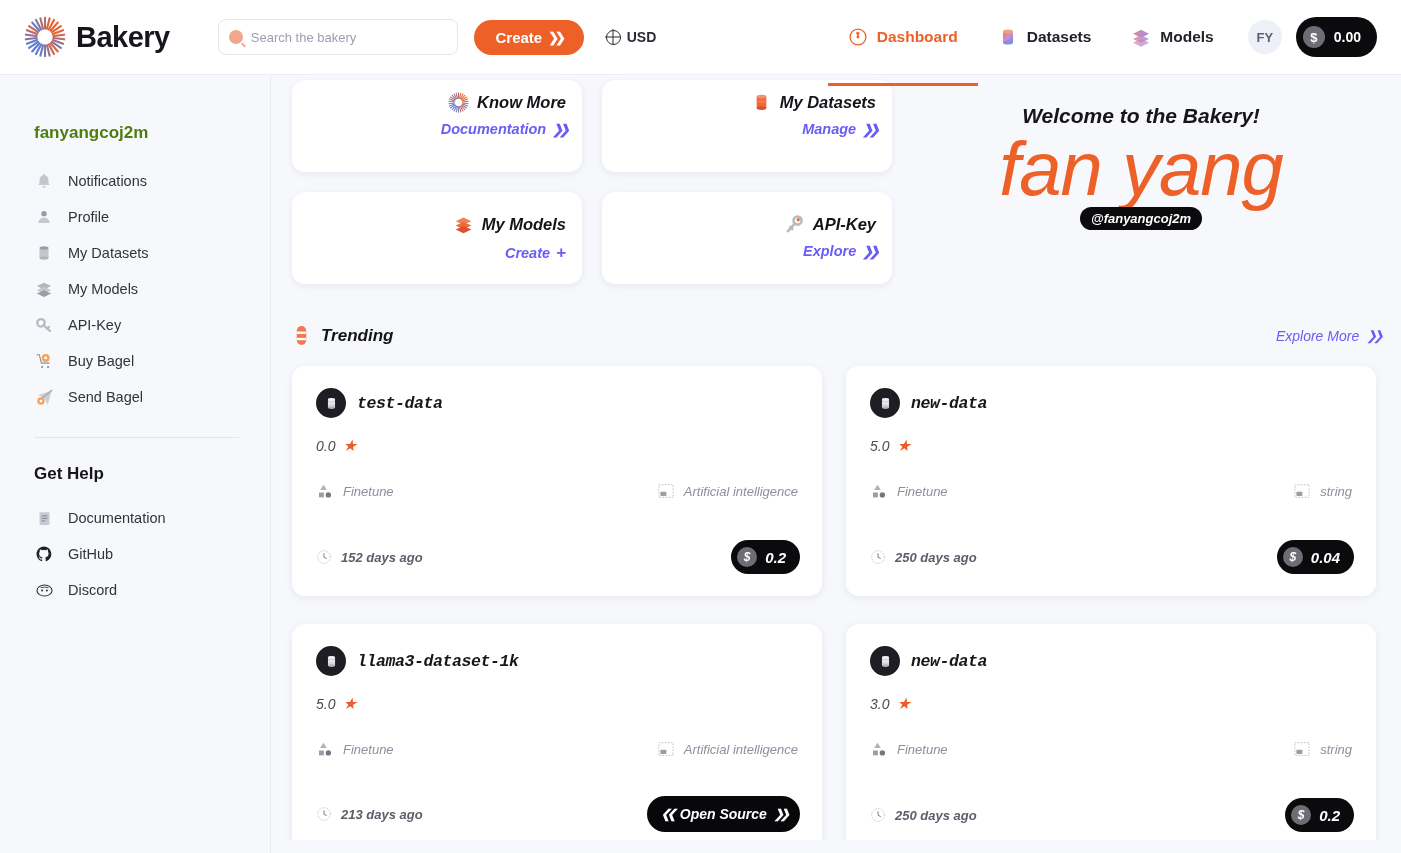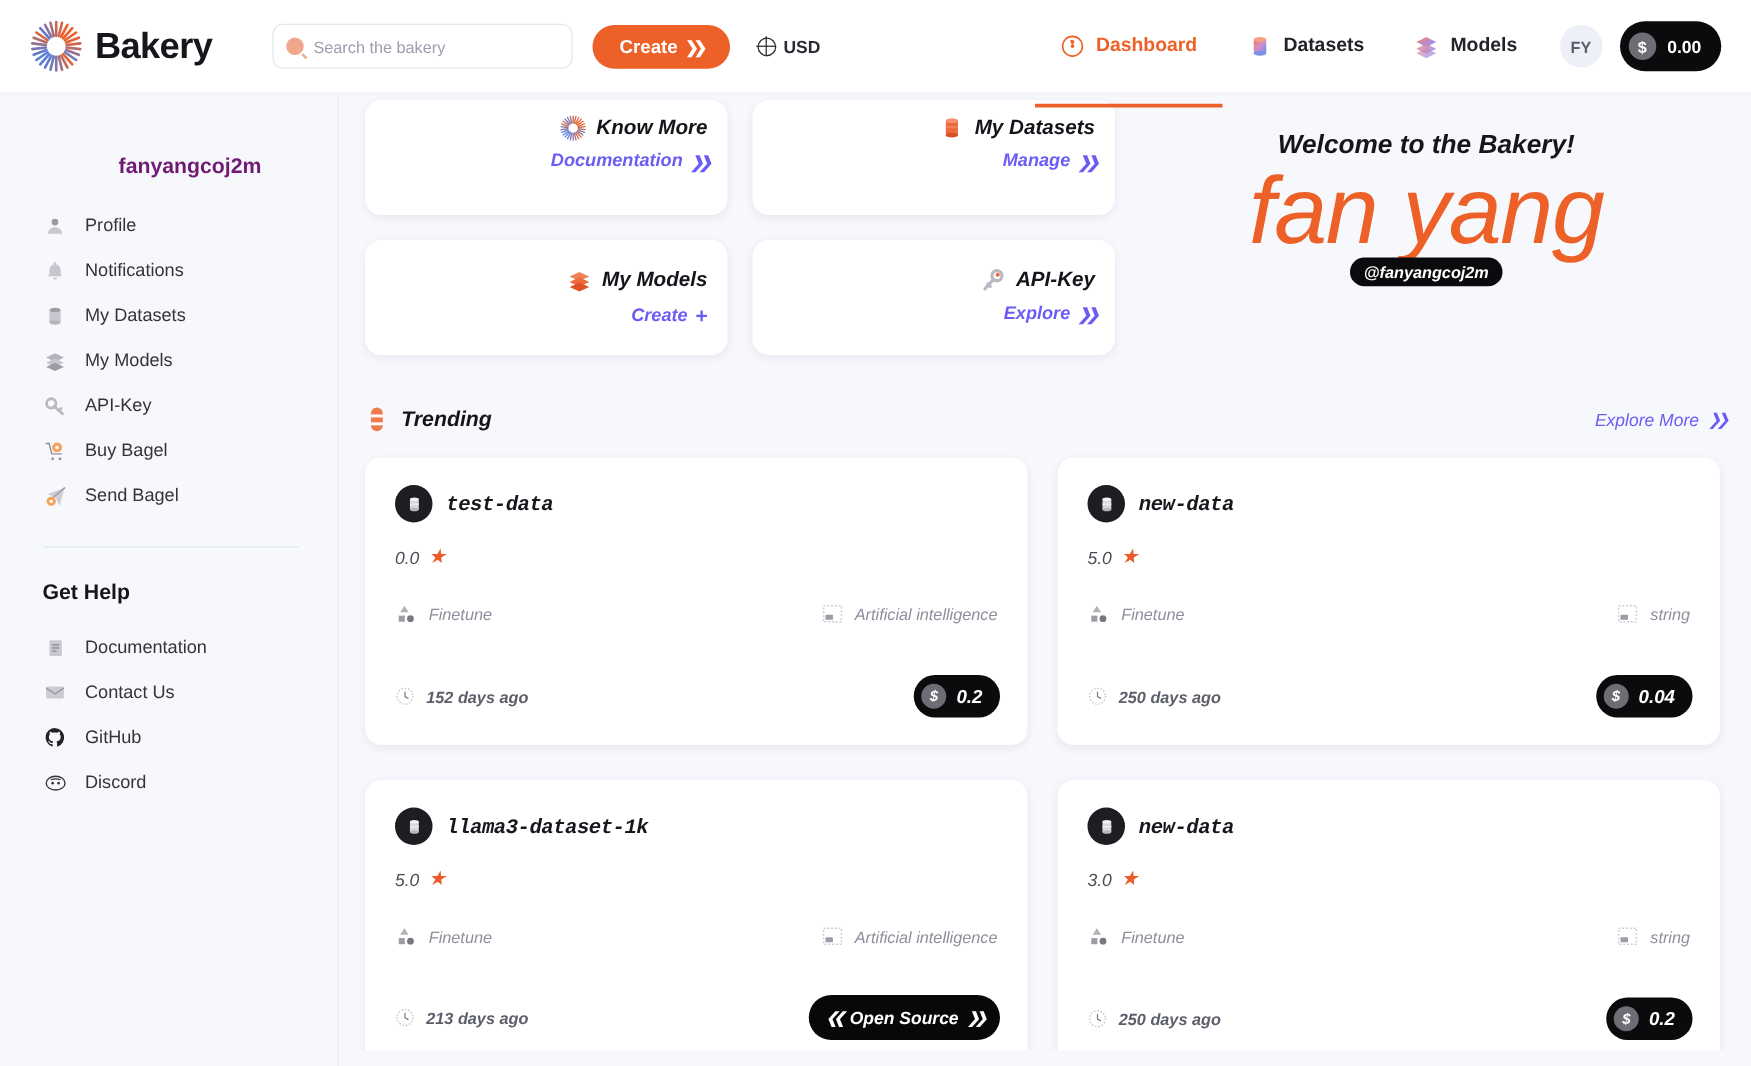--- a/index.html
+++ b/index.html
@@ -115,21 +115,21 @@
   .balance-amt { color: #fff; font-size: 14px; font-weight: 700; }
 
   
   .sidebar {
     position: absolute; left: 0; top: 75px;
     width: 271px; height: 778px;
     background: #f7f8fc;
     border-right: 1px solid #e8eaf2;
     padding: 48px 0 0 34px;
   }
-  .side-title { font-size: 17px; font-weight: 700; color: #701a75; margin-bottom: 20px; text-align: center; }
+  .side-title { font-size: 17px; font-weight: 700; color: #4d7c0f; margin-bottom: 20px; }
   .side-list { display: flex; flex-direction: column; }
   .side-item {
     display: flex; align-items: center; gap: 14px;
     height: 36px; cursor: pointer;
     font-size: 14.5px; color: #33333c;
   }
   .side-ico {
     width: 20px; height: 20px; flex: 0 0 20px;
     display: flex; align-items: center; justify-content: center;
   }
@@ -371,35 +371,35 @@
 </div>
 
 <div class="sidebar">
   <div class="side-title">fanyangcoj2m</div>
 
   <div class="side-list">
 
     <div class="side-item">
       <span class="side-ico">
         <svg width="18" height="18" viewBox="0 0 24 24">
+            <path d="M12 2.5c-.9 0-1.6.7-1.6 1.6v.6C7.8 5.4 6 7.8 6 10.6V15l-1.6 2.4h15.2L18 15v-4.4c0-2.8-1.8-5.2-4.4-5.9v-.6c0-.9-.7-1.6-1.6-1.6z" fill="#c6c6cf"></path>
+            <path d="M9.7 18.6a2.3 2.3 0 004.6 0z" fill="#c6c6cf"></path>
+          </svg>
+      </span>
+      <span>Notifications</span>
+    </div>
+
+    <div class="side-item">
+      <span class="side-ico">
+        <svg width="18" height="18" viewBox="0 0 24 24">
             <circle cx="12" cy="7.5" r="3.6" fill="#9a9aa4"></circle>
             <path d="M4.5 20c0-4.3 3.4-7 7.5-7s7.5 2.7 7.5 7z" fill="#c8c8d0"></path>
           </svg>
       </span>
       <span>Profile</span>
-    </div>
-
-    <div class="side-item">
-      <span class="side-ico">
-        <svg width="18" height="18" viewBox="0 0 24 24">
-            <path d="M12 2.5c-.9 0-1.6.7-1.6 1.6v.6C7.8 5.4 6 7.8 6 10.6V15l-1.6 2.4h15.2L18 15v-4.4c0-2.8-1.8-5.2-4.4-5.9v-.6c0-.9-.7-1.6-1.6-1.6z" fill="#c6c6cf"></path>
-            <path d="M9.7 18.6a2.3 2.3 0 004.6 0z" fill="#c6c6cf"></path>
-          </svg>
-      </span>
-      <span>Notifications</span>
     </div>
 
     <div class="side-item">
       <span class="side-ico">
         <svg width="18" height="18" viewBox="0 0 24 24">
             <rect x="6" y="5" width="12" height="14" rx="1" fill="#c6c6cf"></rect>
             <ellipse cx="12" cy="5.3" rx="6" ry="2.3" fill="#9d9da8"></ellipse>
             <ellipse cx="12" cy="18.7" rx="6" ry="2.3" fill="#b4b4be"></ellipse>
           </svg>
       </span>
@@ -468,29 +468,20 @@
             <rect x="5" y="3" width="14" height="18" rx="1.5" fill="#c9c9d2"></rect>
             <rect x="8" y="7.5" width="8" height="1.6" fill="#8e8e98"></rect>
             <rect x="8" y="11" width="8" height="1.6" fill="#8e8e98"></rect>
             <rect x="8" y="14.5" width="5" height="1.6" fill="#8e8e98"></rect>
           </svg>
       </span>
       <span>Documentation</span>
     </div>
 
 
-    <div class="help-item">
-      <span class="side-ico">
-        <svg width="18" height="18" viewBox="0 0 24 24">
-            <rect x="2.5" y="5.5" width="19" height="13" rx="1.8" fill="#cbcbd4"></rect>
-            <path d="M2.5 7 L12 13.5 L21.5 7" fill="none" stroke="#9a9aa4" stroke-width="1.5"></path>
-          </svg>
-      </span>
-      <span>Contact Us</span>
-    </div>
 
     <div class="help-item">
       <span class="side-ico">
         <svg width="18" height="18" viewBox="0 0 24 24">
             <path d="M12 2a10 10 0 00-3.2 19.5c.5.1.7-.2.7-.5v-1.8c-2.8.6-3.4-1.3-3.4-1.3-.5-1.2-1.1-1.5-1.1-1.5-.9-.6.1-.6.1-.6 1 .1 1.5 1 1.5 1 .9 1.5 2.3 1.1 2.9.8.1-.6.3-1.1.6-1.3-2.2-.3-4.6-1.1-4.6-5 0-1.1.4-2 1-2.7-.1-.3-.4-1.3.1-2.7 0 0 .8-.3 2.7 1a9.4 9.4 0 015 0c1.9-1.3 2.7-1 2.7-1 .5 1.4.2 2.4.1 2.7.6.7 1 1.6 1 2.7 0 3.9-2.4 4.7-4.6 5 .4.3.7.9.7 1.9v2.8c0 .3.2.6.7.5A10 10 0 0012 2z" fill="#22222a"></path>
           </svg>
       </span>
       <span>GitHub</span>
     </div>
 

